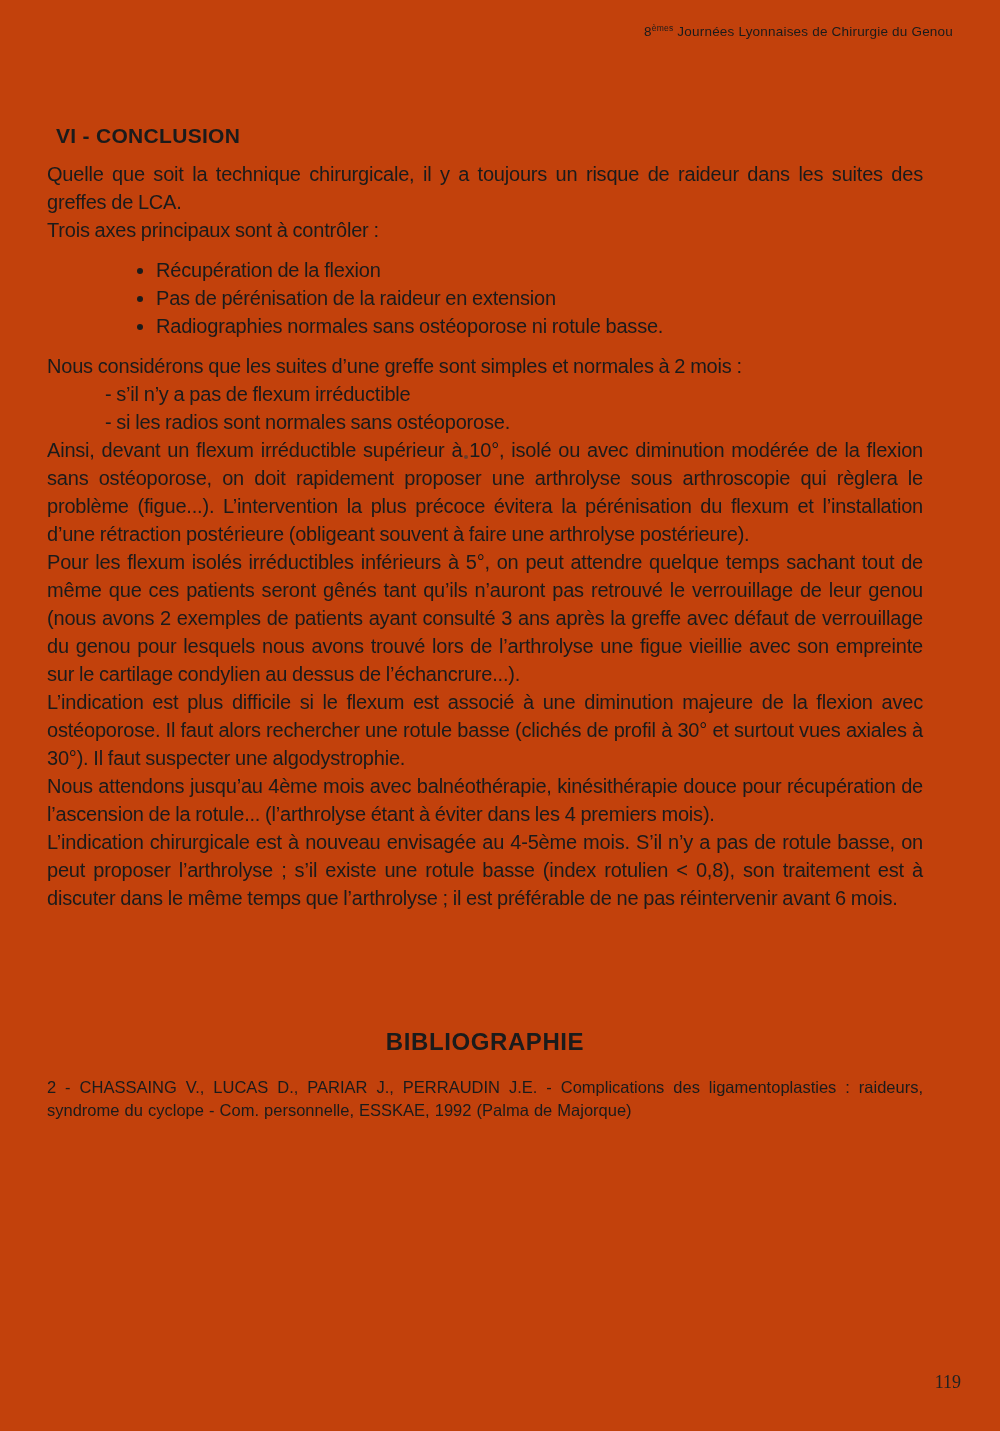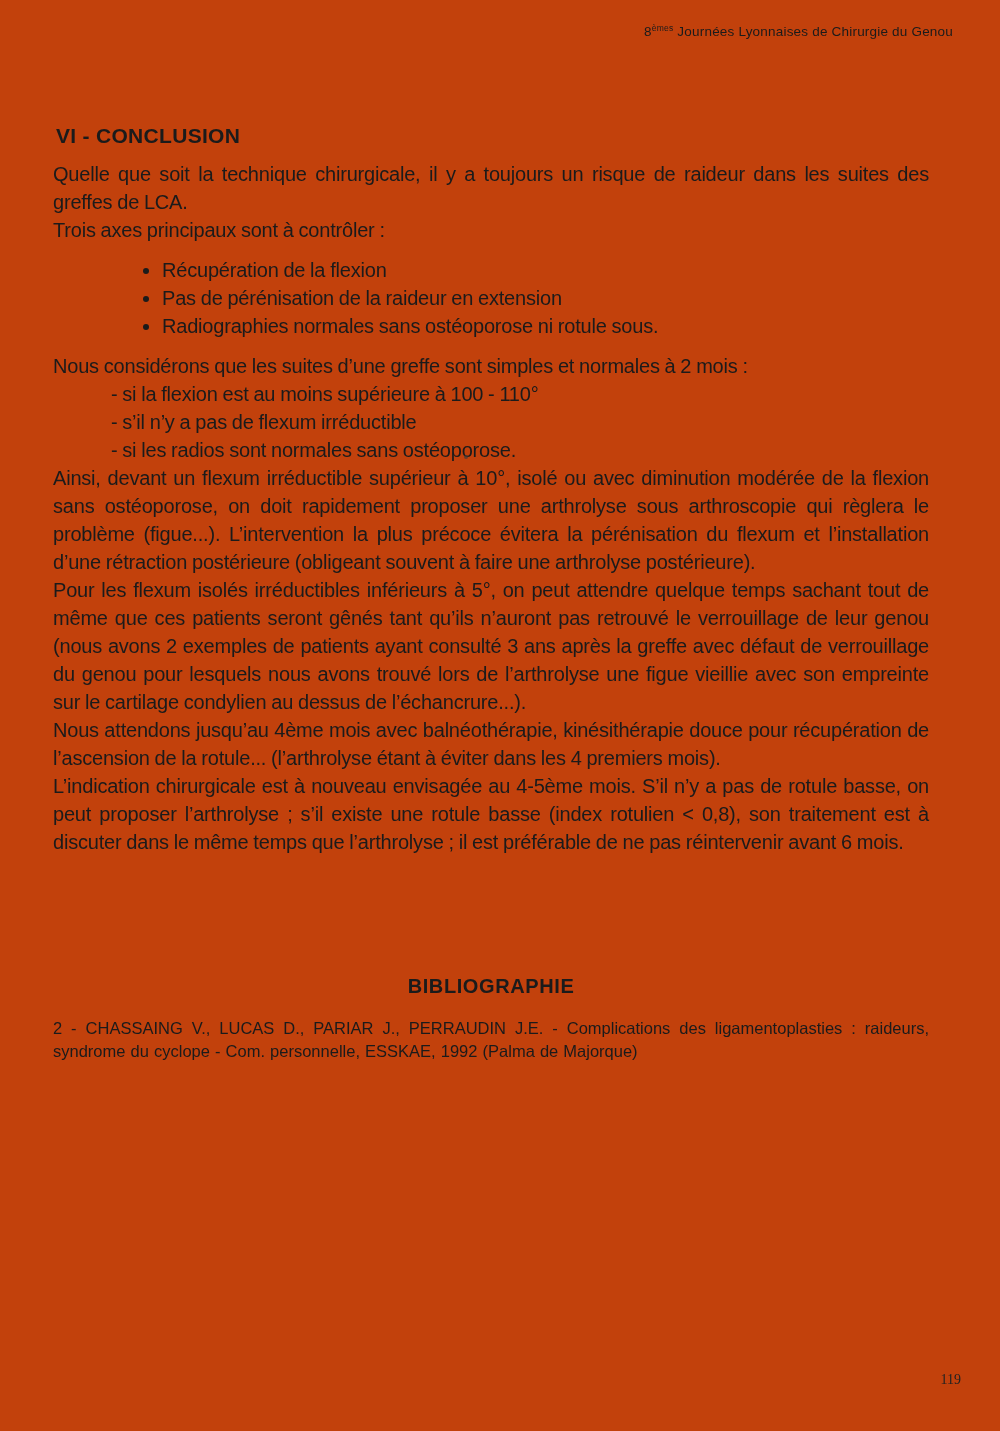--- a/index.html
+++ b/index.html
@@ -47,21 +47,21 @@
     left: 56px;
     top: 110px;
     font-size: 21px;
     font-weight: bold;
     letter-spacing: 0.3px;
   }
 
   
   .content {
     position: absolute;
-    left: 53px;
+    left: 47px;
     top: 160px;
     width: 876px;
     font-size: 20px;
     line-height: 28px;
     letter-spacing: -0.2px;
     word-spacing: -0.5px;
     text-align: justify;
   }
   .content p { margin: 0; }
 
@@ -80,40 +80,40 @@
   }
 
   .gap-ainsi { margin-top: 26px; }
   .gap-indication { margin-top: 28px; }
 
   
   .bib-title {
     margin-top: 116px;
     text-align: center;
     font-weight: bold;
-    font-size: 20px;
+    font-size: 24px;
     letter-spacing: 0.6px;
   }
   .reference {
     font-size: 16.5px;
     line-height: 23px;
     letter-spacing: 0px;
     word-spacing: 0.5px;
     text-align: justify;
   }
   .ref-1 { margin-top: 38px; }
   .ref-2 { margin-top: 21px; }
 
   
   .folio {
     position: absolute;
     top: 1372px;
     right: 63px;
     font-family: "Liberation Serif", serif;
-    font-size: 14px;
+    font-size: 18px;
     color: #222;
   }
 
   
   .scan-dot {
     position: absolute;
     left: 464px;
     top: 455px;
     width: 4px;
     height: 4px;
@@ -133,34 +133,34 @@
 
   <h1 class="section-title">VI - CONCLUSION</h1>
 
   <div class="content">
     <p>Quelle que soit la technique chirurgicale, il y a toujours un risque de raideur dans les suites des greffes de LCA.</p>
     <p>Trois axes principaux sont à contrôler :</p>
 
     <ul class="bullet-list">
       <li>Récupération de la flexion</li>
       <li>Pas de pérénisation de la raideur en extension</li>
-      <li>Radiographies normales sans ostéoporose ni rotule sous.</li>
+      <li>Radiographies normales sans ostéoporose ni rotule basse.</li>
     </ul>
 
     <p>Nous considérons que les suites d’une greffe sont simples et normales à 2 mois :</p>
 
     <div>
-      <p class="dash-item">- si la flexion est au moins supérieure à 100 - 110°</p>
       <p class="dash-item">- s’il n’y a pas de flexum irréductible</p>
       <p class="dash-item">- si les radios sont normales sans ostéoporose.</p>
     </div>
 
     <p class="gap-ainsi">Ainsi, devant un flexum irréductible supérieur à 10°, isolé ou avec diminution modérée de la flexion sans ostéoporose, on doit rapidement proposer une arthrolyse sous arthroscopie qui règlera le problème (figue...). L’intervention la plus précoce évitera la pérénisation du flexum et l’installation d’une rétraction postérieure (obligeant souvent à faire une arthrolyse postérieure).</p>
     <p>Pour les flexum isolés irréductibles inférieurs à 5°, on peut attendre quelque temps sachant tout de même que ces patients seront gênés tant qu’ils n’auront pas retrouvé le verrouillage de leur genou (nous avons 2 exemples de patients ayant consulté 3 ans après la greffe avec défaut de verrouillage du genou pour lesquels nous avons trouvé lors de l’arthrolyse une figue vieillie avec son empreinte sur le cartilage condylien au dessus de l’échancrure...).</p>
 
+    <p class="gap-indication">L’indication est plus difficile si le flexum est associé à une diminution majeure de la flexion avec ostéoporose. Il faut alors rechercher une rotule basse (clichés de profil à 30° et surtout vues axiales à 30°). Il faut suspecter une algodystrophie.</p>
     <p>Nous attendons jusqu’au 4ème mois avec balnéothérapie, kinésithérapie douce pour récupération de l’ascension de la rotule... (l’arthrolyse étant à éviter dans les 4 premiers mois).</p>
     <p>L’indication chirurgicale est à nouveau envisagée au 4-5ème mois. S’il n’y a pas de rotule basse, on peut proposer l’arthrolyse ; s’il existe une rotule basse (index rotulien &lt; 0,8), son traitement est à discuter dans le même temps que l’arthrolyse ; il est préférable de ne pas réintervenir avant 6 mois.</p>
 
     <h2 class="bib-title">BIBLIOGRAPHIE</h2>
     <p class="reference ref-2">2 - CHASSAING V., LUCAS D., PARIAR J., PERRAUDIN J.E. - Complications des ligamentoplasties : raideurs, syndrome du cyclope - Com. personnelle, ESSKAE, 1992 (Palma de Majorque)</p>
   </div>
 
   <div class="scan-dot"></div>
 
   <div class="folio">119</div>

